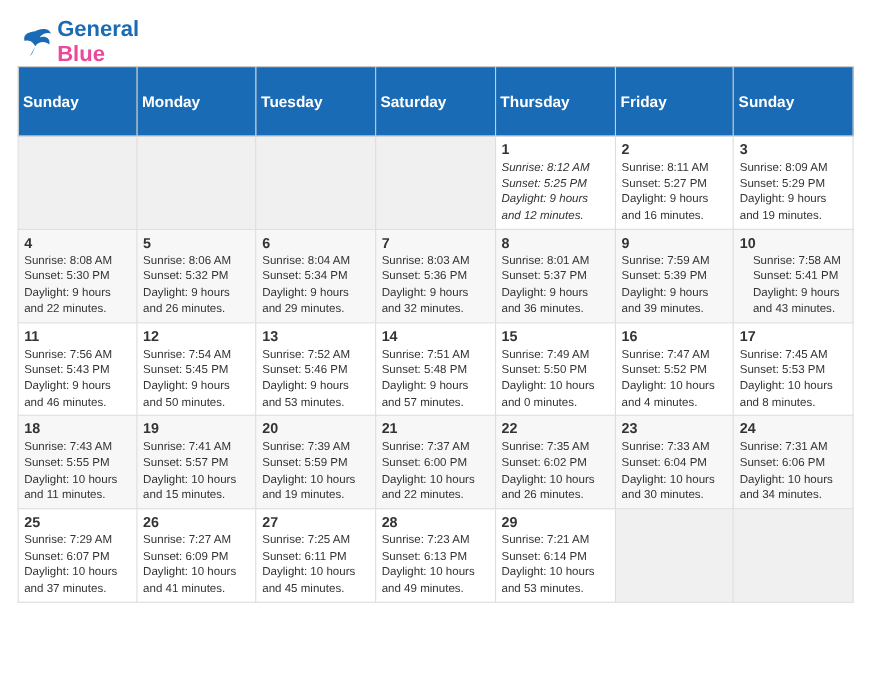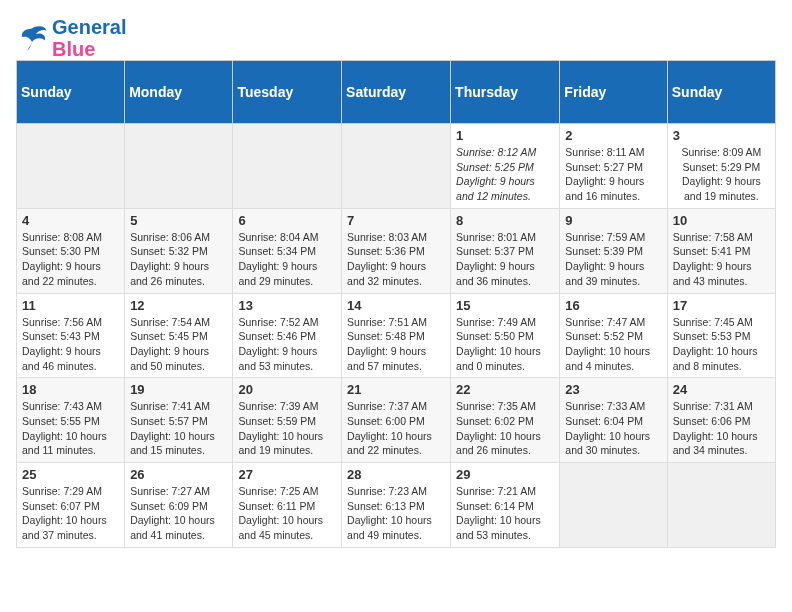--- a/index.html
+++ b/index.html
@@ -134,21 +134,21 @@
         </td>
         <td>
           <span class="day-num">2</span>
           <div class="day-info" style="white-space: pre-line;">Sunrise: 8:11 AM
 Sunset: 5:27 PM
 Daylight: 9 hours
 and 16 minutes.</div>
         </td>
         <td>
           <span class="day-num">3</span>
-          <div class="day-info" style="white-space: pre-line; text-align: center;">Sunrise: 8:09 AM
+          <div class="day-info" style="white-space: pre-line;">Sunrise: 8:09 AM
 Sunset: 5:29 PM
 Daylight: 9 hours
 and 19 minutes.</div>
         </td>
       </tr>
       <tr>
         <td>
           <span class="day-num">4</span>
           <div class="day-info" style="white-space: pre-line;">Sunrise: 8:08 AM
 Sunset: 5:30 PM
@@ -185,21 +185,21 @@
         </td>
         <td>
           <span class="day-num">9</span>
           <div class="day-info" style="white-space: pre-line;">Sunrise: 7:59 AM
 Sunset: 5:39 PM
 Daylight: 9 hours
 and 39 minutes.</div>
         </td>
         <td>
           <span class="day-num">10</span>
-          <div class="day-info" style="white-space: pre-line;">Sunrise: 7:58 AM
+          <div class="day-info" style="white-space: pre-line; margin-left: 12px;">Sunrise: 7:58 AM
 Sunset: 5:41 PM
 Daylight: 9 hours
 and 43 minutes.</div>
         </td>
       </tr>
       <tr>
         <td>
           <span class="day-num">11</span>
           <div class="day-info" style="white-space: pre-line;">Sunrise: 7:56 AM
 Sunset: 5:43 PM

